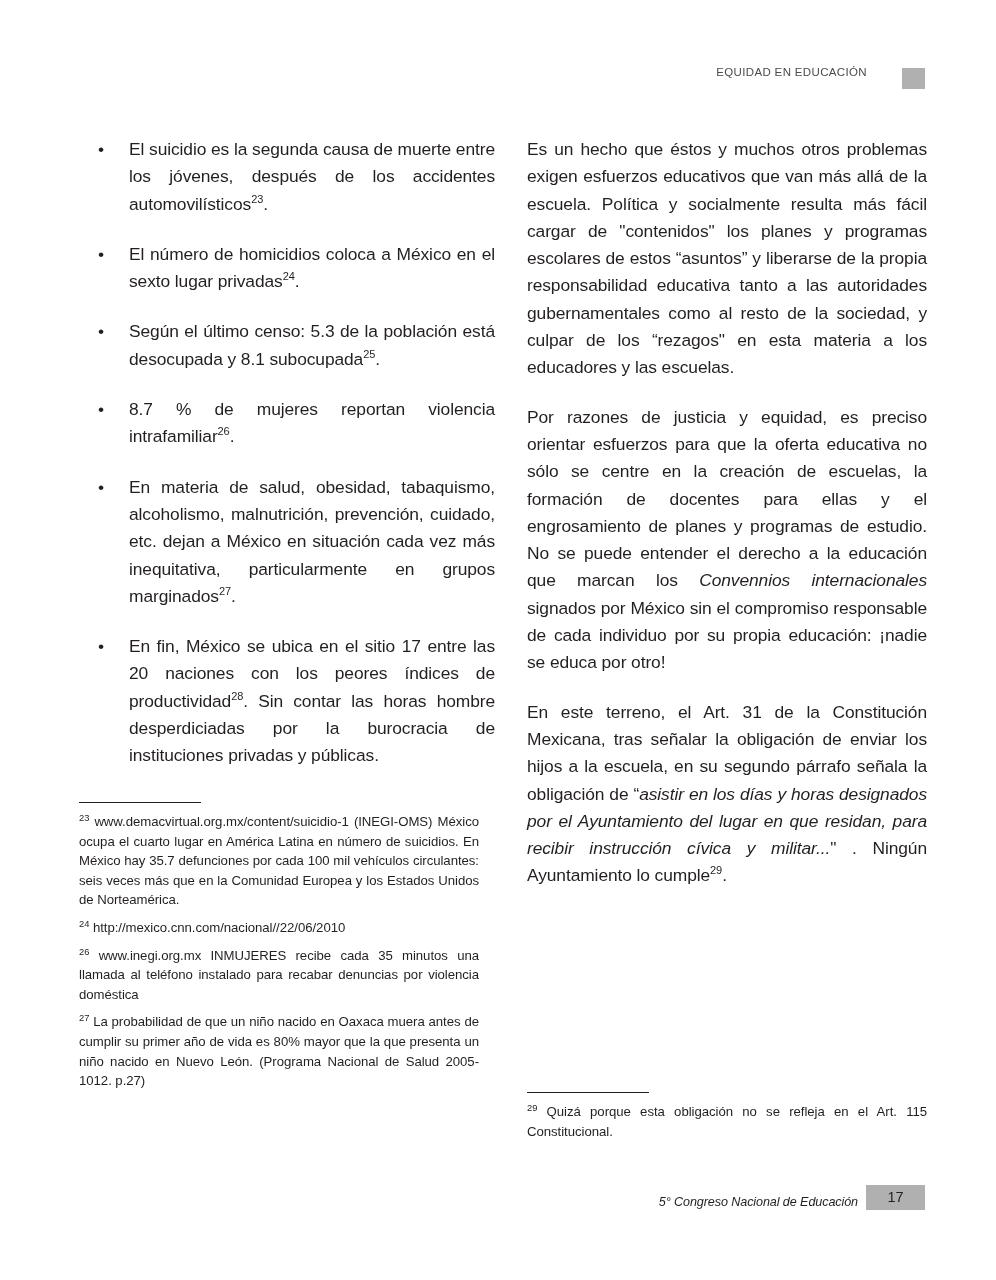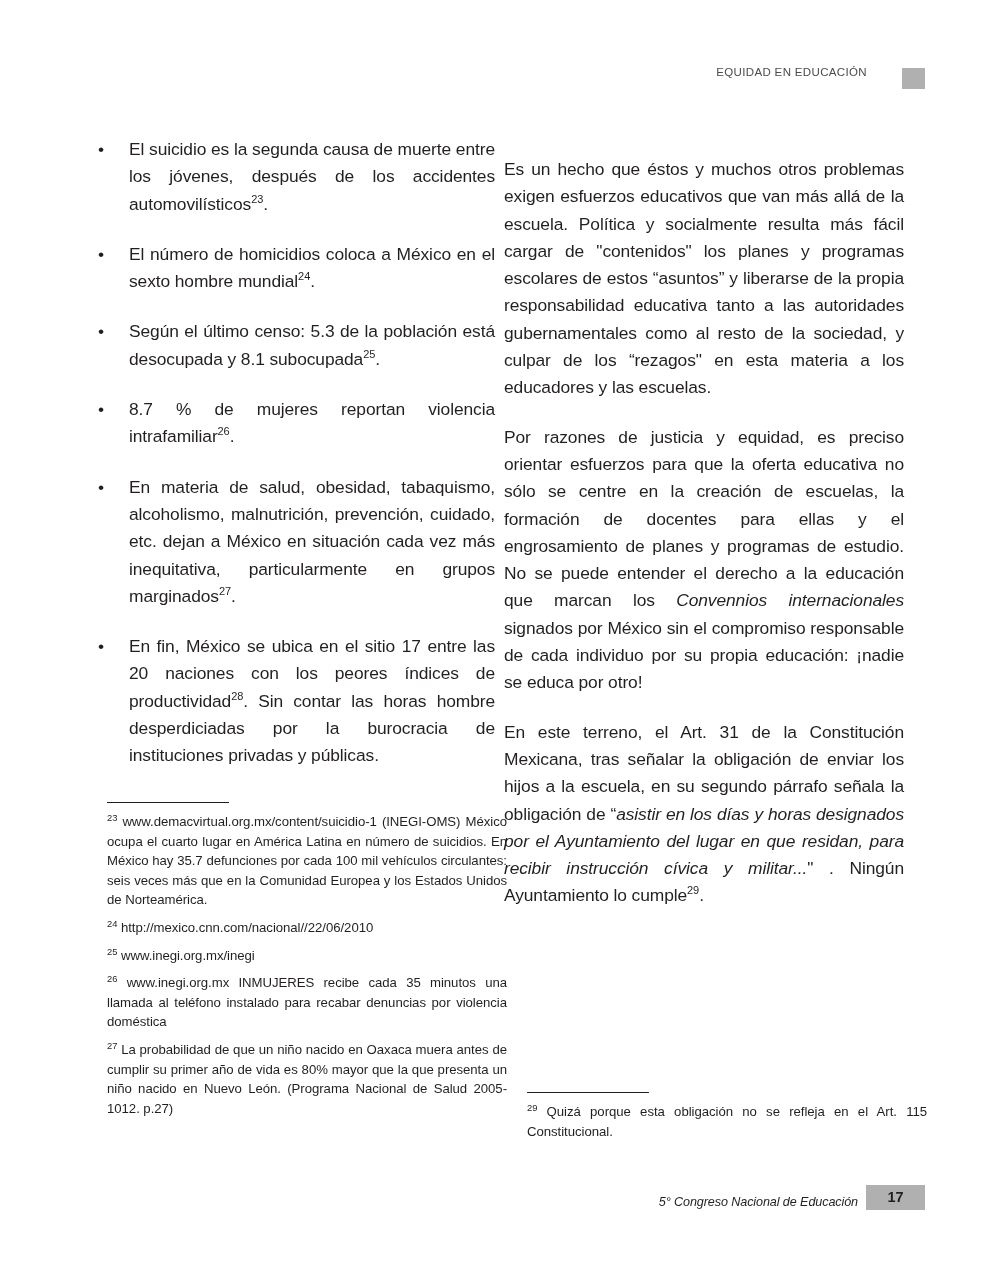--- a/index.html
+++ b/index.html
@@ -50,21 +50,21 @@
     background: #b0b0b0;
   }
 
   
   .col {
     position: absolute;
     top: 136px;
     width: 400px;
   }
   .col-left  { left: 95px; }
-  .col-right { left: 504px; margin-top: 20px; }
+  .col-right { left: 527px; }
 
   
   .bullet-list {
     list-style: none;
     margin: 0;
     padding: 0;
   }
   .bullet-item {
     position: relative;
     padding-left: 34px;
@@ -99,21 +99,21 @@
     vertical-align: super;
     line-height: 0;
   }
   em { font-style: italic; }
 
   
   .footnotes {
     position: absolute;
     width: 400px;
   }
-  .footnotes-left  { left: 107px; top: 802px; }
+  .footnotes-left  { left: 79px; top: 802px; }
   .footnotes-right { left: 527px; top: 1092px; }
 
   .fn-rule {
     width: 122px;
     height: 0;
     border-top: 1.6px solid #231f20;
     margin: 0 0 9px 0;
   }
   .fn-entry {
     font-size: 13.2px;
@@ -156,21 +156,21 @@
     height: 25px;
     background: #b0b0b0;
   }
   .footer-pageno {
     position: absolute;
     left: 0;
     right: 0;
     top: 4px;
     text-align: center;
     font-size: 14.5px;
-    font-weight: bold;
+    font-weight: normal;
     color: #231f20;
   }
 </style>
 </head>
 <body>
 
 <div class="page">
 
   <div class="running-head">
     <div class="running-head-title">EQUIDAD EN EDUCACIÓN</div>
@@ -180,21 +180,21 @@
   <div class="col col-left">
     <ul class="bullet-list">
 
       <li class="bullet-item">
         <span class="bullet-dot">•</span>
         <span>El suicidio es la segunda causa de muerte entre los jóvenes, después de los accidentes automovilísticos</span><sup class="fn">23</sup><span>.</span>
       </li>
 
       <li class="bullet-item">
         <span class="bullet-dot">•</span>
-        <span>El número de homicidios coloca a México en el sexto hombre mundial</span><sup class="fn">24</sup><span>.</span>
+        <span>El número de homicidios coloca a México en el sexto lugar privadas</span><sup class="fn">24</sup><span>.</span>
       </li>
 
       <li class="bullet-item">
         <span class="bullet-dot">•</span>
         <span>Según el último censo: 5.3 de la población está desocupada y 8.1 subocupada</span><sup class="fn">25</sup><span>.</span>
       </li>
 
       <li class="bullet-item">
         <span class="bullet-dot">•</span>
         <span>8.7 % de mujeres reportan violencia intrafamiliar</span><sup class="fn">26</sup><span>.</span>
@@ -213,21 +213,20 @@
     </ul>
   </div>
 
   <div class="footnotes footnotes-left">
     <div class="fn-rule"></div>
 
     <p class="fn-entry"><sup>23</sup> <span>www.demacvirtual.org.mx/content/suicidio-1 (INEGI-OMS) México ocupa el cuarto lugar en América Latina en número de suicidios.  En México hay 35.7 defunciones por cada 100 mil vehículos circulantes: seis veces más que en la Comunidad Europea y los Estados Unidos de Norteamérica.</span></p>
 
     <p class="fn-entry"><sup>24</sup> <span>http://mexico.cnn.com/nacional//22/06/2010</span></p>
 
-    <p class="fn-entry"><sup>25</sup> <span>www.inegi.org.mx/inegi</span></p>
 
     <p class="fn-entry"><sup>26</sup> <span>www.inegi.org.mx  INMUJERES   recibe cada 35 minutos una llamada al teléfono instalado para recabar denuncias por violencia doméstica</span></p>
 
     <p class="fn-entry"><sup>27</sup> <span>La probabilidad de que un niño nacido en Oaxaca muera antes de cumplir su primer año de vida es 80% mayor que la que presenta un niño nacido en Nuevo León. (Programa Nacional de Salud 2005-1012.  p.27)</span></p>
 
   </div>
 
   <div class="col col-right">
 
     <p class="para"><span>Es un hecho que éstos y muchos otros problemas exigen esfuerzos educativos que van más allá de la escuela.  Política y socialmente resulta más fácil cargar de "contenidos" los planes y programas escolares de estos “asuntos” y liberarse de la propia responsabilidad educativa tanto a las autoridades gubernamentales como al resto de la sociedad, y culpar de los “rezagos" en esta materia a los educadores y las escuelas.</span></p>

